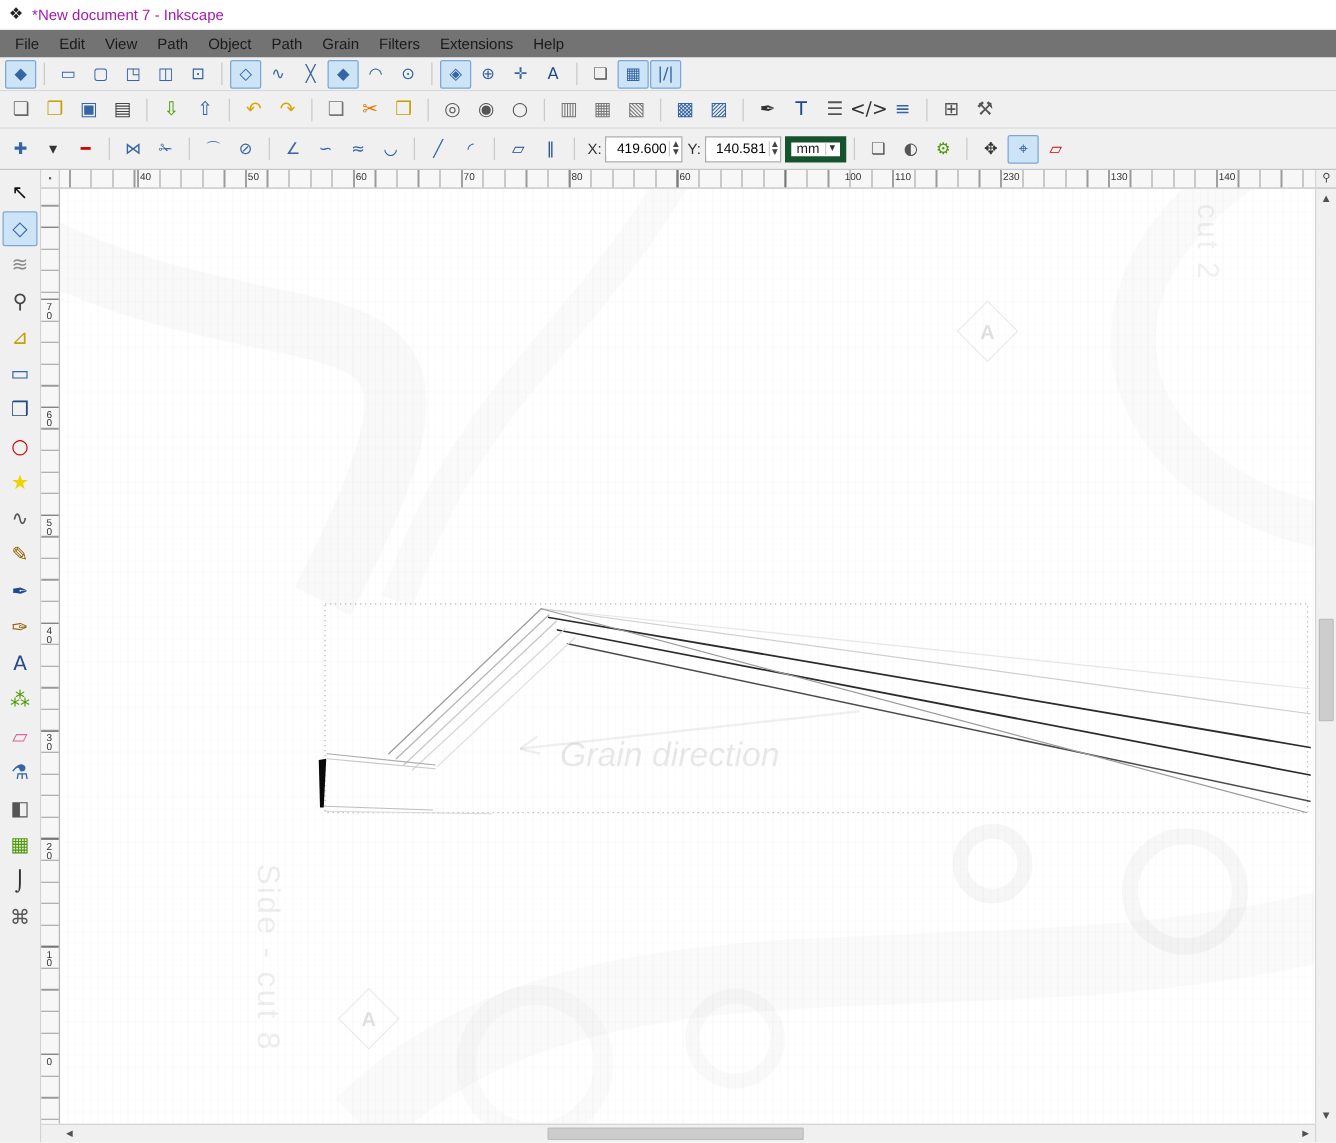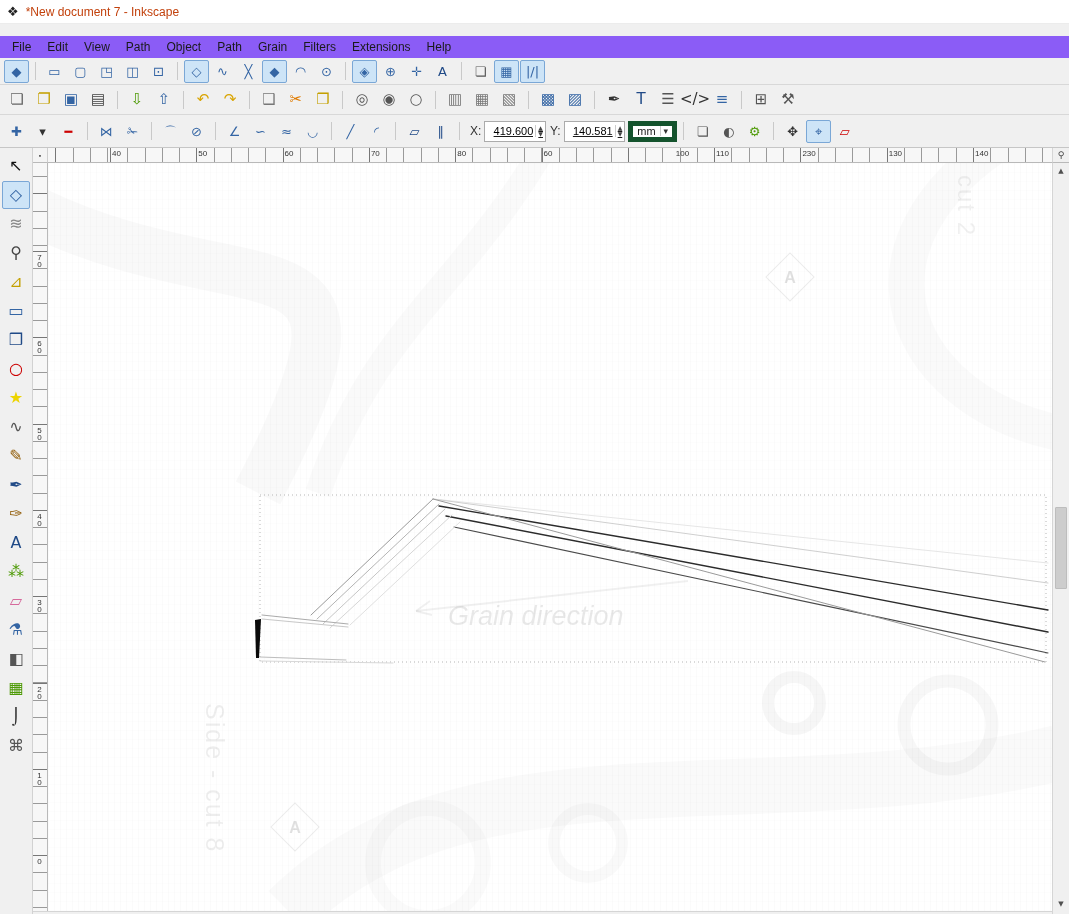--- a/index.html
+++ b/index.html
@@ -2,42 +2,42 @@
 <html><head>
 <meta charset="utf-8">
 <style>
   * { box-sizing: border-box; margin: 0; padding: 0; }
   html,body { width:1069px; height:914px; overflow:hidden; }
   body { font-family:"Liberation Sans", sans-serif; font-size:12px; background:#f0f0f0; color:#1a1a1a; }
 
   
   .titlebar { height:24px; background:#ffffff; display:flex; align-items:center; gap:7px; padding-left:7px; border-bottom:1px solid #ececec; }
   .logo { font-family:"DejaVu Sans", sans-serif; font-size:13px; color:#222; }
-  .title-text { font-size:12px; color:#c2410c; }
+  .title-text { font-size:12px; color:#a21caf; }
 
   
-  .menubar { height:22px; background:#8b5cf6; display:flex; align-items:center; padding-left:4px;margin-top:12px; }
+  .menubar { height:22px; background:#737373; display:flex; align-items:center; padding-left:4px; }
   .menu-item { padding:2px 8px; cursor:default; }
 
   
   .snapbar { height:27px; border-bottom:1px solid #d8d8d8; }
   .commandsbar { height:30px; border-bottom:1px solid #d8d8d8; }
   .toolcontrols { height:33px; border-bottom:1px solid #c6c6c6; }
   .bar { display:flex; align-items:center; padding:0 4px; background:#f0f0f0; }
   .group { display:flex; align-items:center; gap:1px; }
   .vsep { width:1px; height:18px; background:#c9c9c9; margin:0 6px; flex:0 0 auto; }
   button { border:1px solid transparent; background:transparent; font:inherit; }
   .tb-btn { width:25px; height:23px; display:flex; align-items:center; justify-content:center; border-radius:2px; cursor:default; }
   .commandsbar .tb-btn { width:26px; height:26px; }
   .tb-btn .glyph { font-family:"DejaVu Sans", sans-serif; font-size:13px; line-height:1; }
   .commandsbar .tb-btn .glyph { font-size:15px; }
   .tb-btn.active { background:#cde4f7; border-color:#7aa7d6; }
 
   .field-label { color:#333; margin:0 3px 0 4px; }
-  .spin { display:flex; align-items:center; height:21px; background:#fff; border:1px solid #ababab;text-decoration:underline; }
+  .spin { display:flex; align-items:center; height:21px; background:#fff; border:1px solid #ababab; }
   .spin input { width:50px; border:none; outline:none; font:11px "Liberation Sans",sans-serif; text-align:right; padding-right:2px; }
   .spin-arrows { display:flex; flex-direction:column; justify-content:center; border-left:1px solid #ccc; padding:0 2px; }
   .spin-arrows span { font-size:6px; line-height:6px; color:#444; font-family:"DejaVu Sans",sans-serif; }
   .unit-select { display:flex; align-items:center; gap:4px; height:21px; border:5px solid #14532d; background:#fff; padding:0 4px; margin-left:3px; font-size:11px; }
   .unit-select .dd { font-family:"DejaVu Sans",sans-serif; font-size:9px; color:#333; border-left:1px solid #ccc; padding-left:3px; }
 
   
   .main { display:flex; height:778px; }
   .toolbox { width:33px; background:#f0f0f0; border-right:1px solid #d2d2d2; display:flex; flex-direction:column; align-items:center; padding-top:4px; gap:1px; }
   .tool-btn { width:28px; height:28px; display:flex; align-items:center; justify-content:center; border:1px solid transparent; border-radius:2px; cursor:default; }

